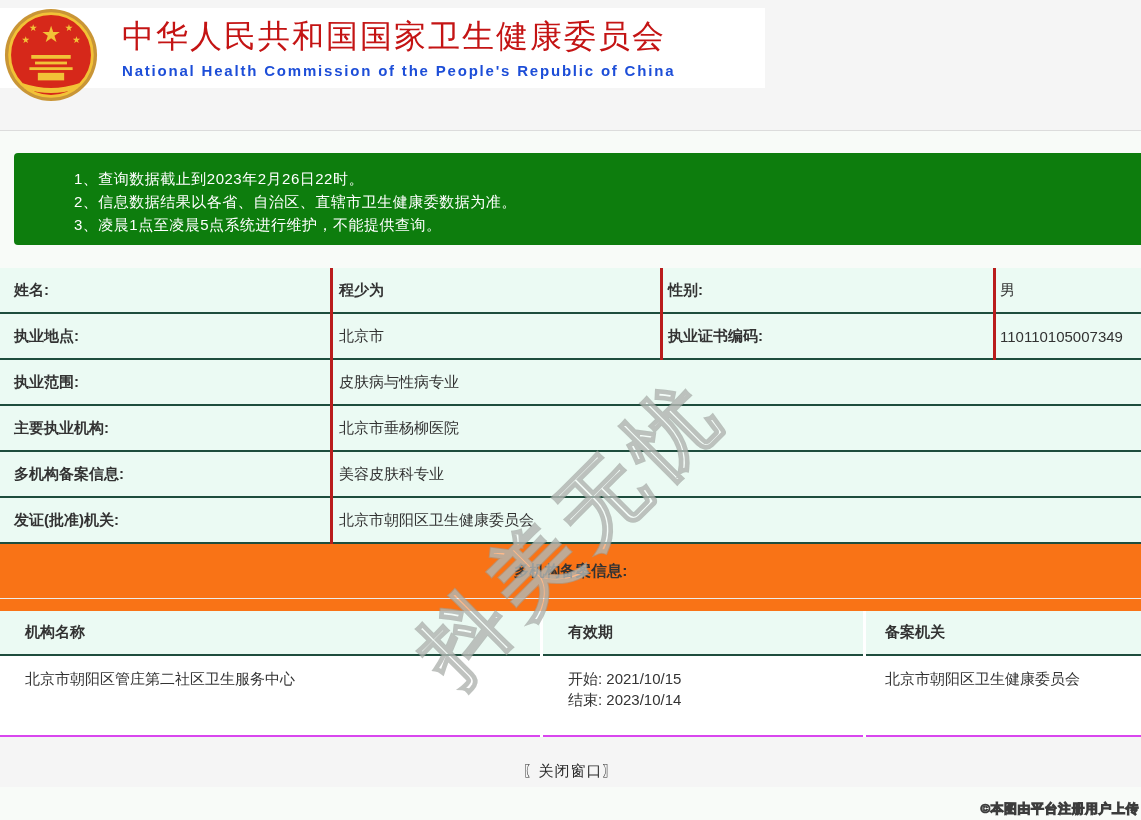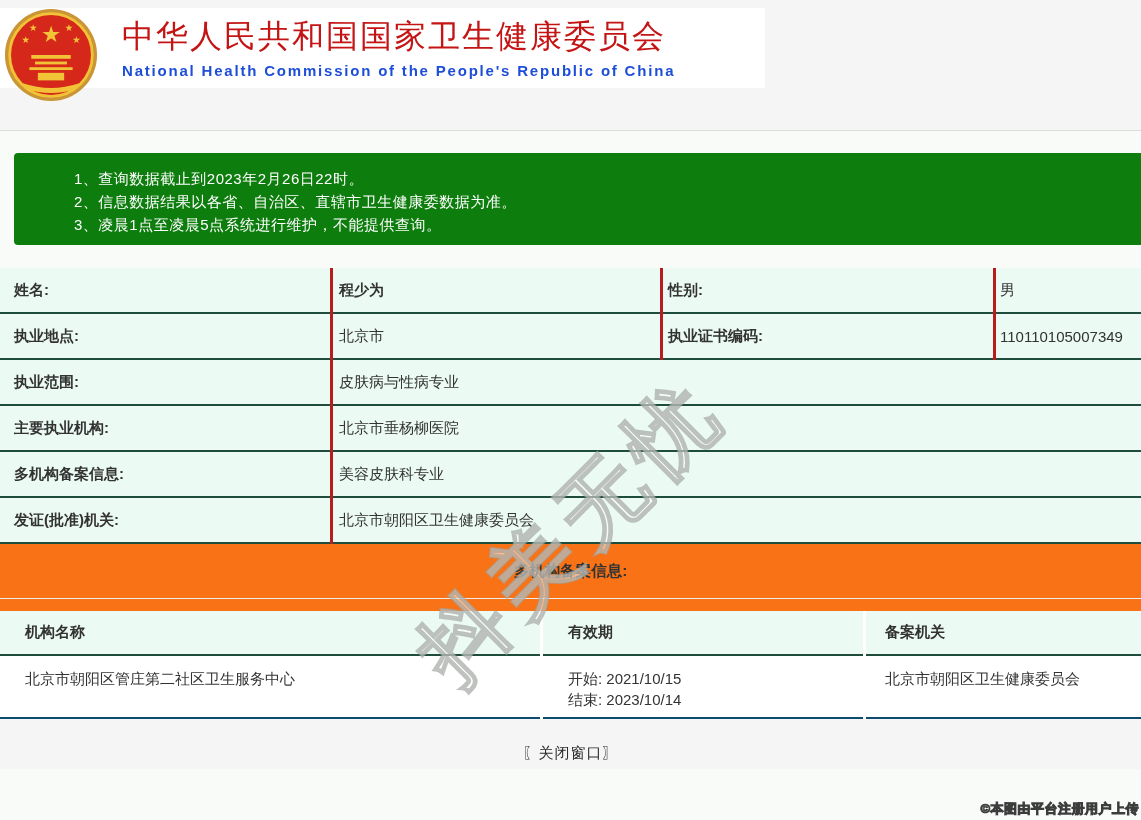--- a/index.html
+++ b/index.html
@@ -75,21 +75,21 @@
   .section-faint-line { margin-top: 16px; height: 1px; background: #ececec; }
 
   
   .frow { display: grid; grid-template-columns: 540px 320px 1fr; column-gap: 3px; background: #ffffff; }
   .fhead .fcell {
     background: #ebfaf3; height: 45px; border-bottom: 2px solid #1e4d3d;
     display: flex; align-items: center; font-weight: bold; font-size: 15px;
   }
   .fcell { padding-left: 25px; }
   .fbody .fcell {
-    background: #ffffff; height: 63px; border-bottom: 2px solid #0c4a6e;
+    background: #ffffff; height: 81px; border-bottom: 2px solid #d946ef;
     padding-top: 12px; font-size: 15px; line-height: 21px;
   }
   .fbody .fcell.c3 { padding-left: 19px; }
   .fhead .fcell.c3 { padding-left: 19px; }
 
   
   .footer-band { height: 50px; background: #f5f5f5; text-align: center; }
   .close-link {
     display: inline-block; margin-top: 25px; font-size: 15px; color: #2b2b2b;
     text-decoration: none; cursor: pointer; letter-spacing: 1px;

